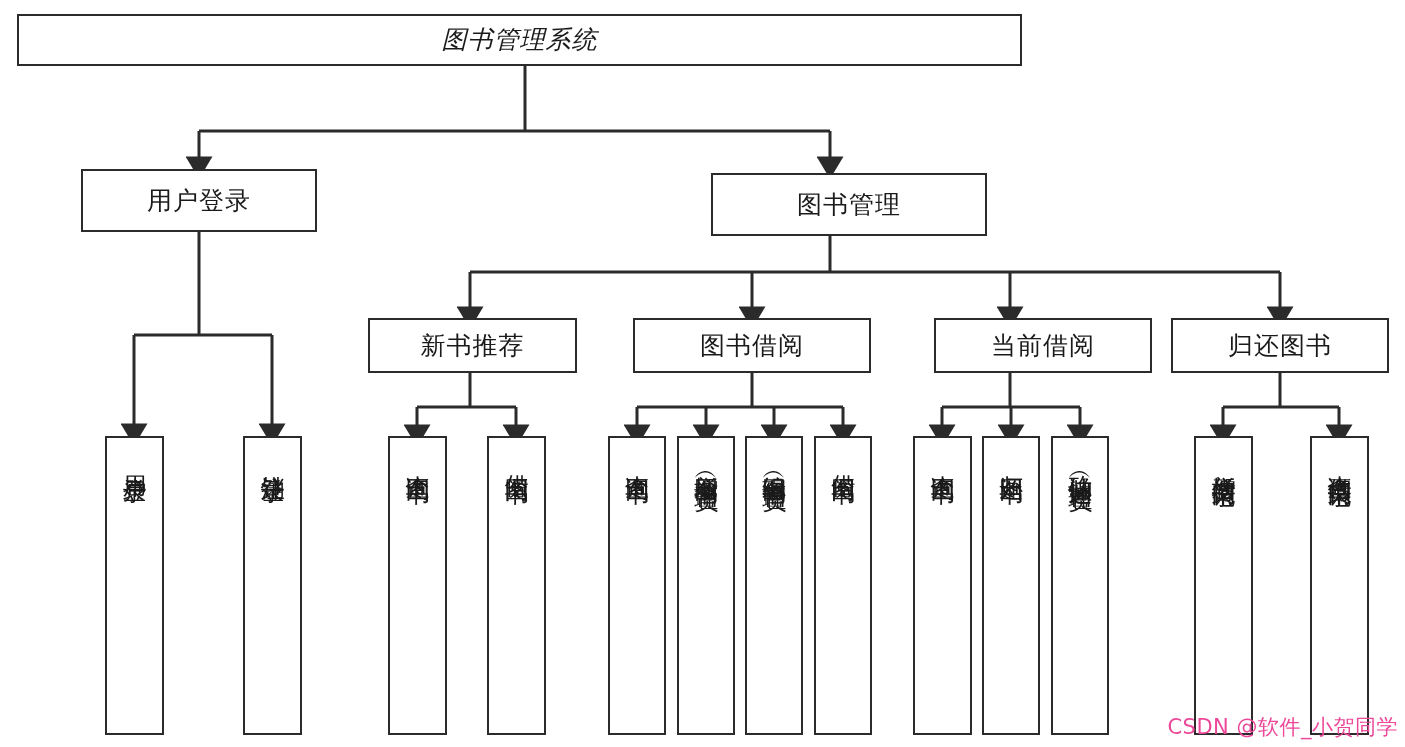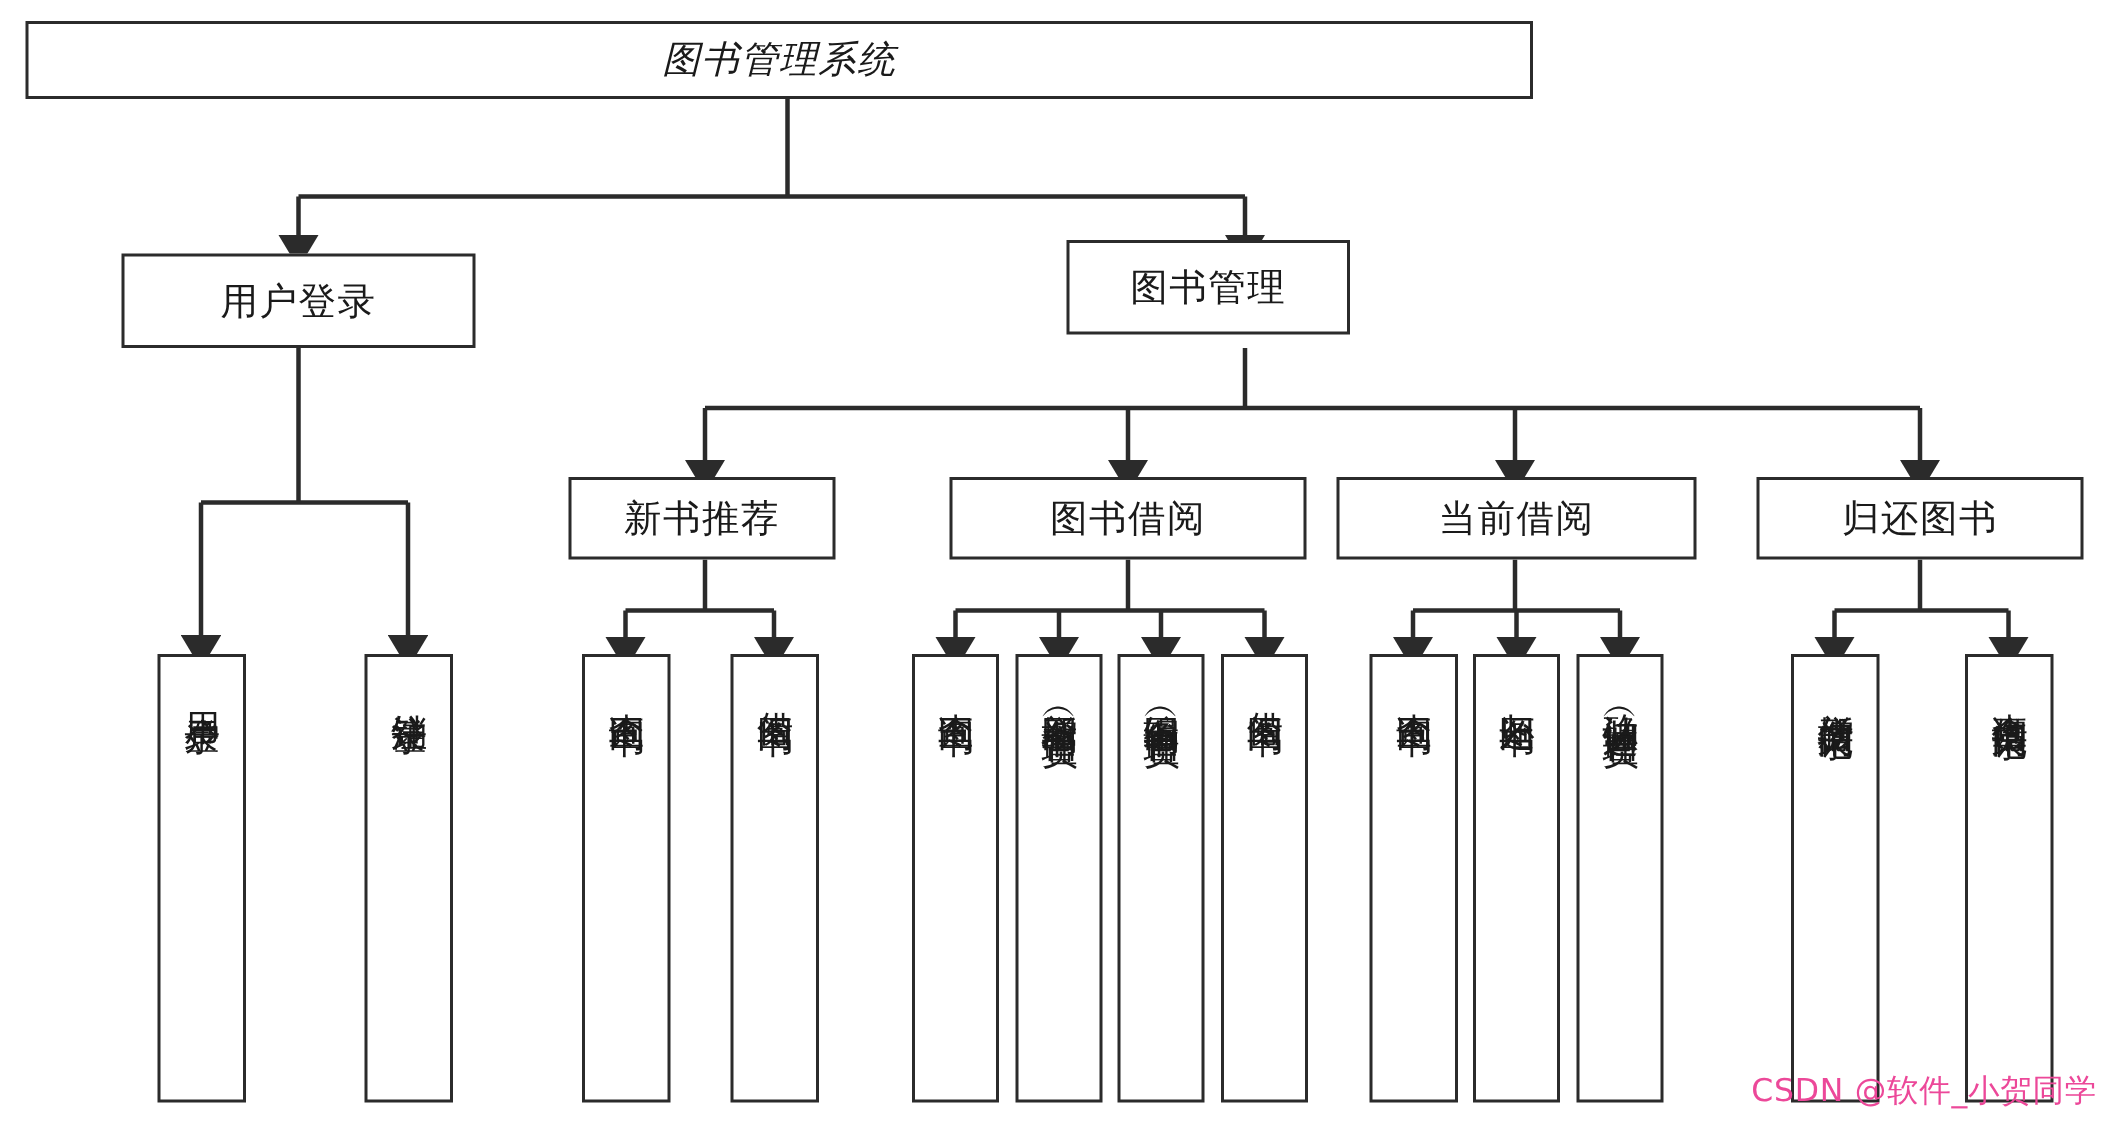--- a/index.html
+++ b/index.html
@@ -125,31 +125,31 @@
     </g>
   </svg>
 
   <div class="node node-h node-root" style="left:17px; top:14px; width:1005px; height:52px;font-style:italic;">
     <span>图书管理系统</span>
   </div>
 
   <div class="node node-h" style="left:81px; top:169px; width:236px; height:63px;">
     <span>用户登录</span>
   </div>
-  <div class="node node-h" style="left:711px; top:160px; width:189px; height:63px;">
+  <div class="node node-h" style="left:711px; top:173px; width:276px; height:63px;">
     <span>图书管理</span>
   </div>
 
-  <div class="node node-h" style="left:379px; top:318px; width:178px; height:55px;">
+  <div class="node node-h" style="left:368px; top:318px; width:209px; height:55px;">
     <span>新书推荐</span>
   </div>
   <div class="node node-h" style="left:633px; top:318px; width:238px; height:55px;">
     <span>图书借阅</span>
   </div>
-  <div class="node node-h" style="left:891px; top:318px; width:240px; height:55px;">
+  <div class="node node-h" style="left:934px; top:318px; width:218px; height:55px;">
     <span>当前借阅</span>
   </div>
   <div class="node node-h" style="left:1171px; top:318px; width:218px; height:55px;">
     <span>归还图书</span>
   </div>
 
   <div class="node node-v" style="left:105px; top:436px; width:59px; height:299px;">
     <span class="vtext">用户登录</span>
   </div>
   <div class="node node-v" style="left:243px; top:436px; width:59px; height:299px;">

